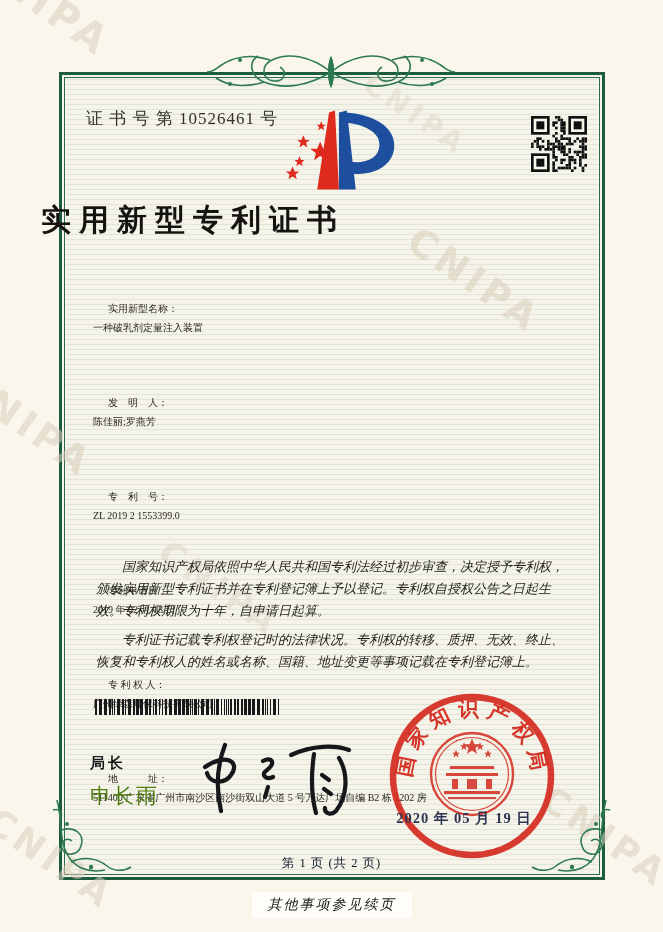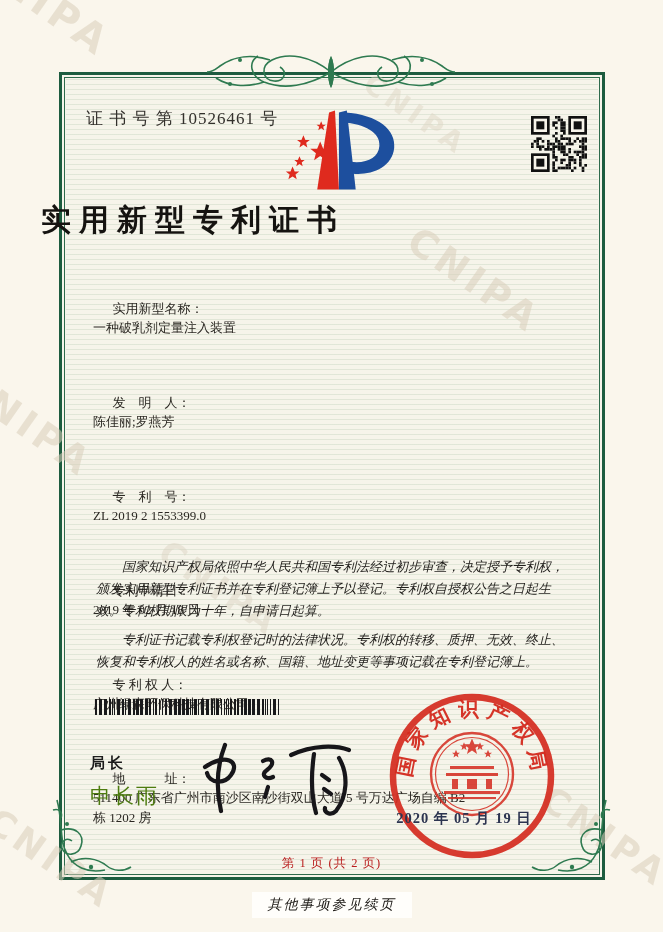--- a/index.html
+++ b/index.html
@@ -24,35 +24,35 @@
   .ornament{position:absolute;z-index:2;}
   .flourish{left:206px;top:46px;}
   .corner-l{left:47px;top:796px;}
   .corner-r{left:531px;top:796px;}
   
   .z{position:absolute;z-index:3;}
   .cert-no{left:86px;top:107px;font-size:17px;letter-spacing:1px;color:#33302c;}
   .logo{left:260px;top:96px;}
   .qr{left:531px;top:116px;}
   .title{left:0;right:0;top:200px;text-align:left;font-size:30px;font-weight:bold;letter-spacing:8px;color:#151310;padding-left:41px;}
-  .fields{left:93px;top:282px;width:482px;font-size:13px;color:#2a2722;}
+  .fields{left:93px;top:282px;width:482px;font-size:10px;color:#2a2722;}
   .row{margin-bottom:20px;line-height:18px;white-space:pre-wrap;}
   .row .lbl{display:inline-block;width:92px;white-space:pre;vertical-align:top;}
   .row .val{display:inline-block;width:388px;vertical-align:top;line-height:20px;}
   .row.address{margin-bottom:8px;}
   .grantwrap{display:inline-block;width:266px;}
   .grant .lbl2{letter-spacing:2px;}
   .body-text{left:88px;top:548px;width:489px;font-size:13px;line-height:21.8px;font-style:italic;color:#1f1d1a;}
   .body-text p{margin:8px;text-indent:2em;}
   .barcode{left:95px;top:699px;}
   .sig-title{left:90px;top:754px;font-family:"Liberation Sans","DejaVu Sans",sans-serif;font-size:15px;letter-spacing:3px;color:#1c1c1c;font-weight:bold;}
   .sig-name{left:90px;top:782px;font-family:Liberation Serif, serif;font-size:21px;letter-spacing:2px;color:#4d7c0f;}
   .sig-script{left:195px;top:731px;}
   .seal{left:386px;top:690px;}
-  .page-num{left:0;right:0;top:855px;text-align:center;font-size:12.5px;letter-spacing:1px;color:#b91c1c;}
+  .page-num{left:0;right:0;top:855px;text-align:center;font-size:12.5px;letter-spacing:1px;color:#0f172a;}
   .footer-note{left:0;right:0;top:884px;text-align:center;z-index:3;}
   .footer-note span{display:inline-block;background:#fffefb;padding:4px 16px;font-size:14px;font-style:italic;letter-spacing:2px;color:#23201c;margin-top:8px;}
 </style>
 </head>
 <body>
 
 <div class="page">
 
   <svg width="0" height="0" style="position:absolute" aria-hidden="true">
     <defs>

